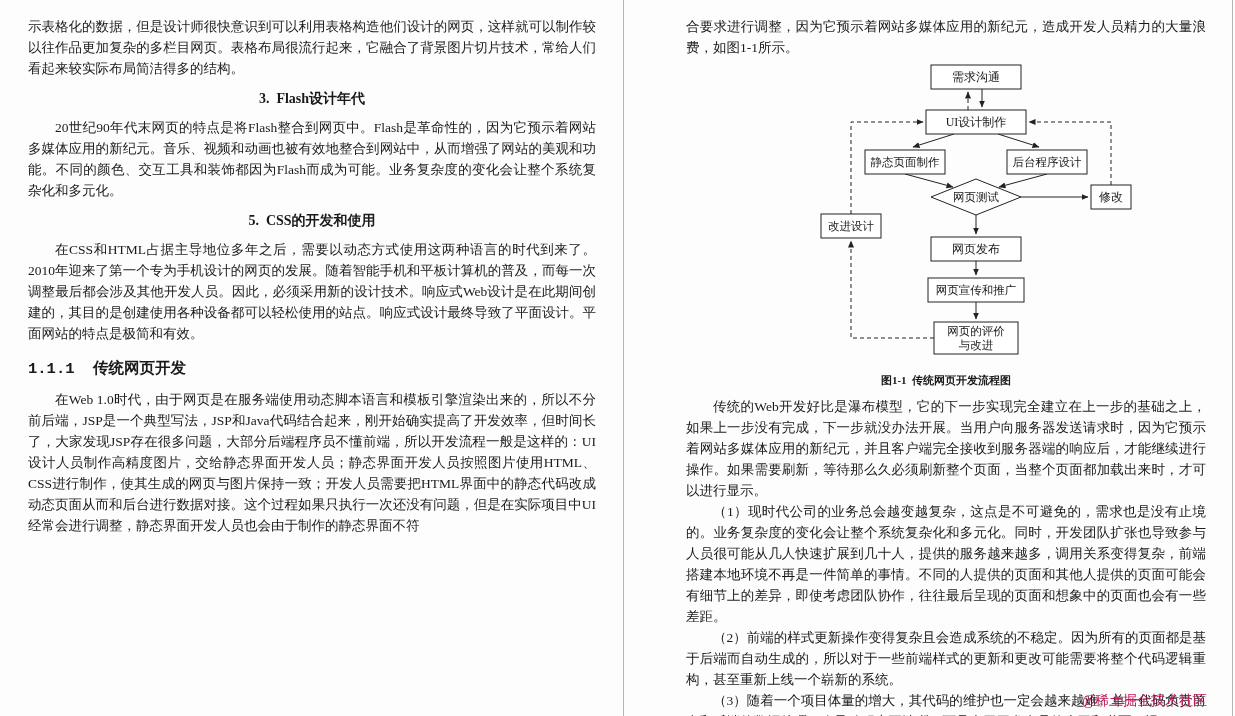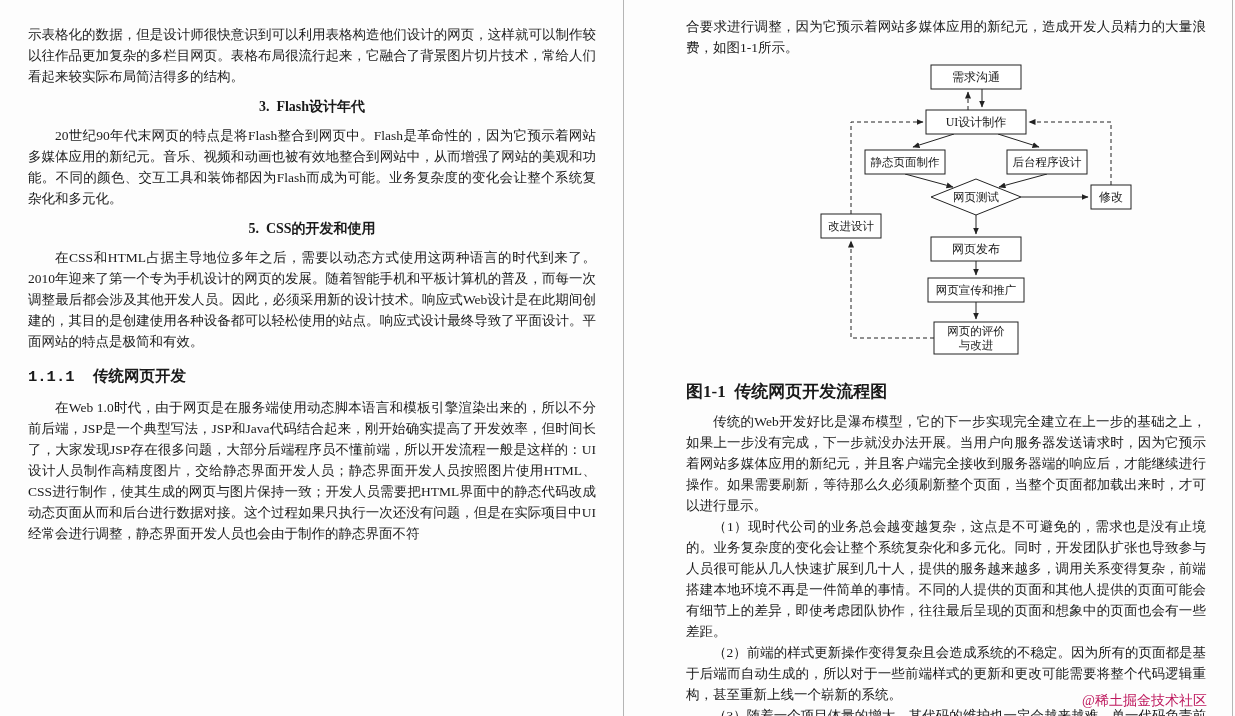--- a/index.html
+++ b/index.html
@@ -5,21 +5,21 @@
   * { box-sizing: border-box; margin: 0; padding: 0; }
   html, body { width: 1235px; height: 716px; }
   body {
     background: #fdfdfd;
     font-family: "Liberation Serif", "DejaVu Serif", serif;
     color: #1a1a1a;
     position: relative;
     overflow: hidden;
   }
   .col { position: absolute; top: 0; }
-  .col-left  { left: 28px;  width: 568px; padding-top: 24px; }
+  .col-left  { left: 28px;  width: 568px; padding-top: 16px; }
   .col-right { left: 686px; width: 520px; padding-top: 16px; }
   .para {
     font-size: 13.5px;
     line-height: 21px;
     text-align: justify;
     text-indent: 2em;
   }
   .para.no-indent { text-indent: 0; }
   .sec-heading {
     font-size: 14px;
@@ -28,26 +28,26 @@
     white-space: pre-wrap;
     text-align: center;
   }
   .sub-heading {
     font-size: 15.5px;
     font-weight: bold;
     margin: 14px 0 10px;
     white-space: pre-wrap;
     font-family: Liberation Mono, monospace;
   }
-  .figure { margin: 4px 0 8px; text-align: left; }
+  .figure { margin: 4px 0 8px; text-align: center; }
   .figure svg { display: block; margin: 0 auto; }
   .fig-caption {
-    font-size: 17px;
+    font-size: 11px;
     font-weight: bold;
-    margin-top: 18px;
+    margin-top: 11px;
     white-space: pre-wrap;
   }
   .divider, .page-edge {
     position: absolute; top: 0; width: 1px; height: 716px; background: #b5b5b5;
   }
   .divider { left: 623px; }
   .page-edge { left: 1232px; }
   .watermark {
     position: absolute;
     right: 28px;

